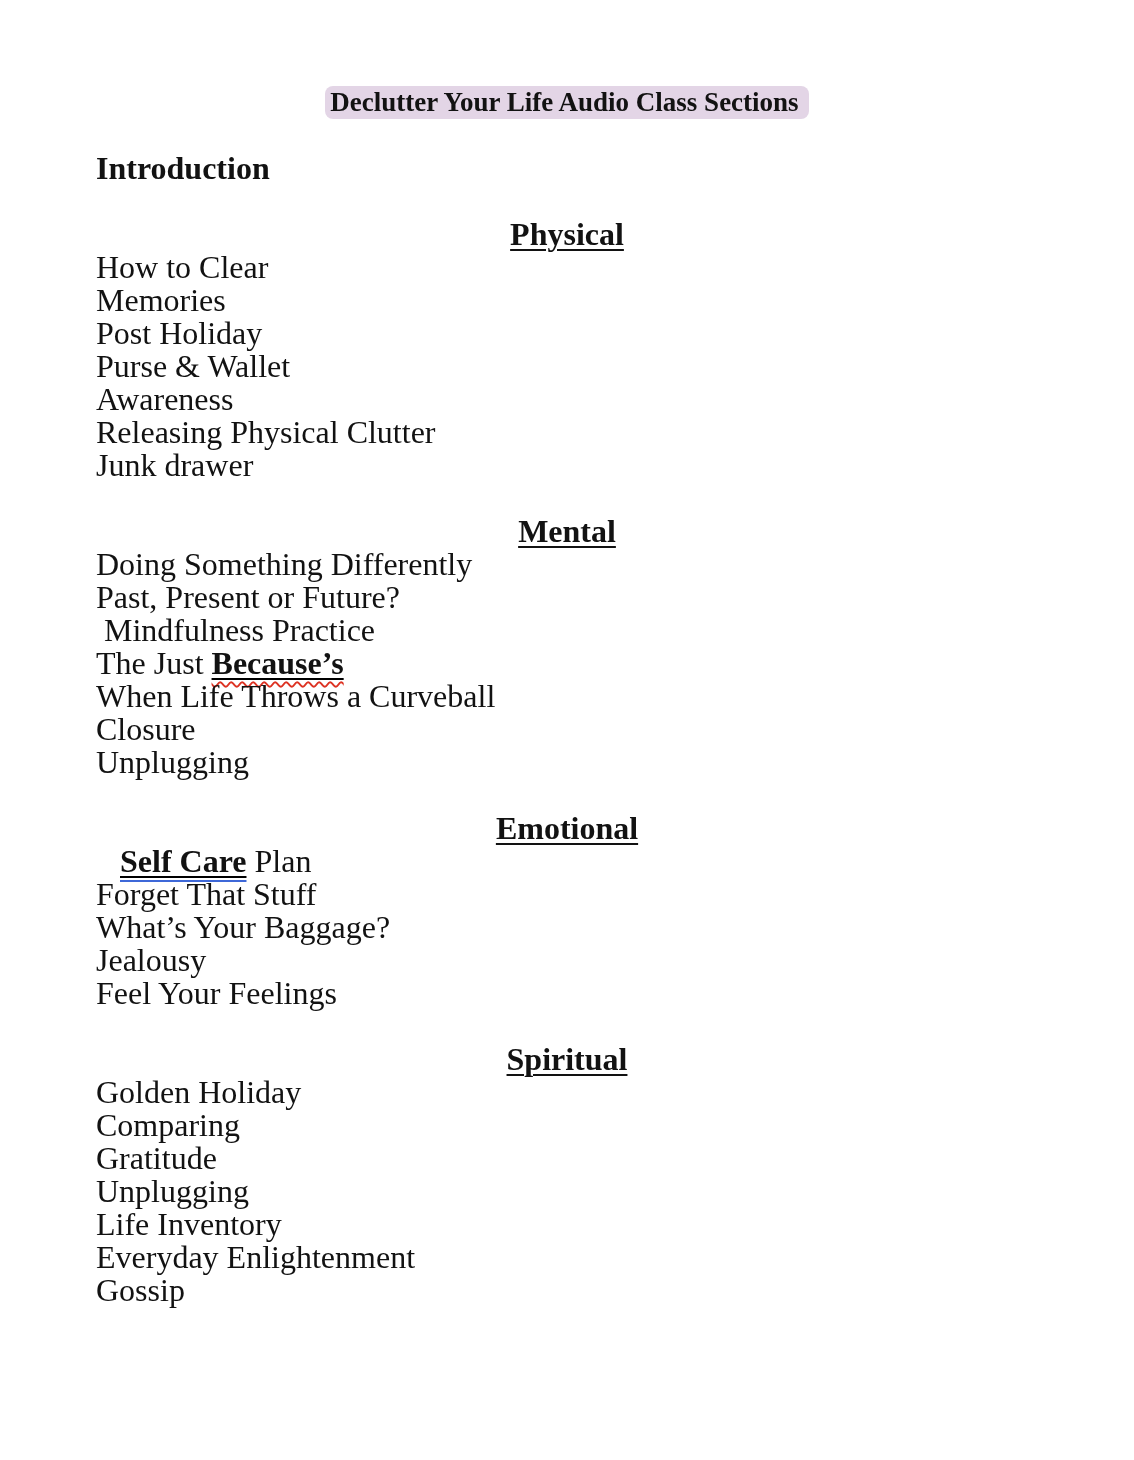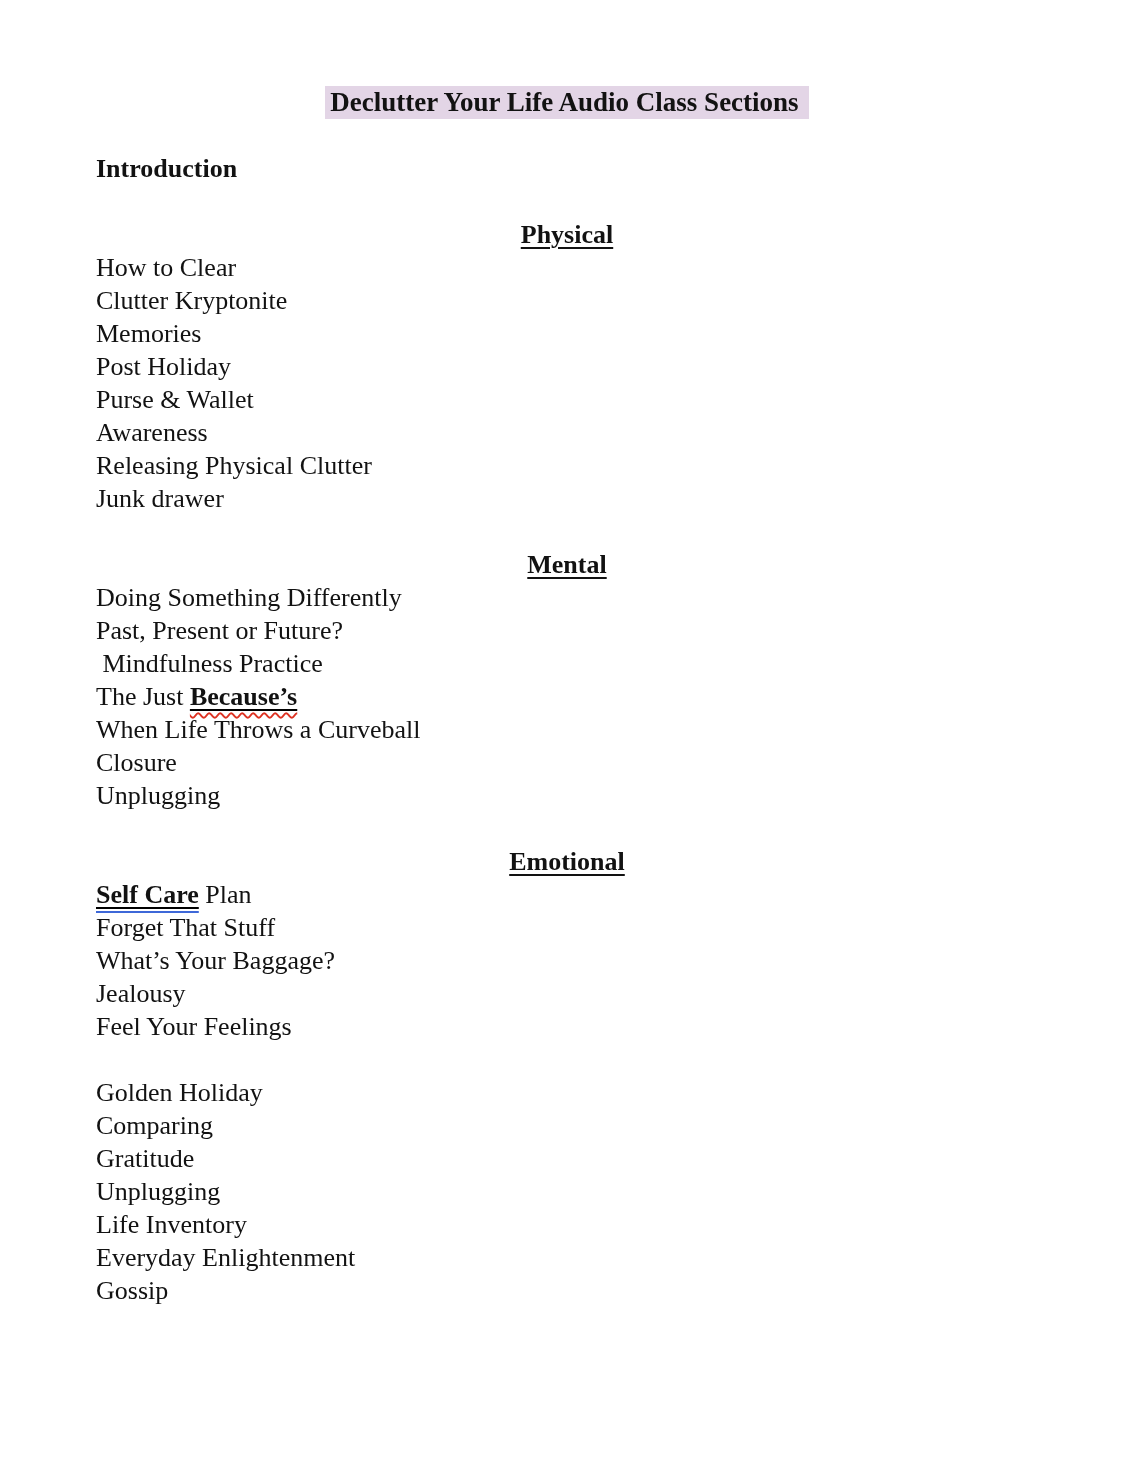--- a/index.html
+++ b/index.html
@@ -23,30 +23,31 @@
     height: 33px;
     margin-bottom: 33px;
   }
   .title {
     font-size: 27px;
     font-weight: bold;
     line-height: 33px;
     background: #e3d5e6;
     padding: 1px 10px 2px 5px;
     white-space: pre;
+    border-radius: 8px;
   }
   .sec {
     margin-bottom: 33px;
   }
   .sec:last-child {
     margin-bottom: 0;
   }
   p.line {
     margin: 0;
-    font-size: 26px;
+    font-size: 32px;
     line-height: 33px;
     white-space: pre-wrap;
   }
   .heading {
     font-weight: bold;
   }
   .heading.underlined {
     text-decoration: underline;
     text-decoration-thickness: 2px;
     text-underline-offset: 4px;
@@ -60,39 +61,39 @@
   }
   .wavy-red {
     text-decoration: underline wavy #dd3222;
     text-decoration-thickness: 1.5px;
     text-underline-offset: 7px;
   }
   .u-blue {
     text-decoration: underline solid #3e68d8;
     text-decoration-thickness: 2px;
     text-underline-offset: 8px;
+    margin-left: 24px;
   }
 </style>
 </head>
 <body>
 
 <div class="page">
 
   <div class="title-row">
     <span class="title">Declutter Your Life Audio Class Sections</span>
   </div>
 
   <section class="sec">
     <p class="line heading">Introduction</p>
   </section>
 
   <section class="sec">
     <p class="line heading underlined">Physical</p>
     <p class="line">How to Clear</p>
-    <p class="line">Clutter Kryptonite</p>
     <p class="line">Memories</p>
     <p class="line">Post Holiday</p>
     <p class="line">Purse &amp; Wallet</p>
     <p class="line">Awareness</p>
     <p class="line">Releasing Physical Clutter</p>
     <p class="line">Junk drawer</p>
   </section>
 
   <section class="sec">
     <p class="line heading underlined">Mental</p>
@@ -108,20 +109,21 @@
   <section class="sec">
     <p class="line heading underlined">Emotional</p>
     <p class="line"><span class="u-solid"><span class="u-blue">Self Care</span></span><span> Plan</span></p>
     <p class="line">Forget That Stuff</p>
     <p class="line">What’s Your Baggage?</p>
     <p class="line">Jealousy</p>
     <p class="line">Feel Your Feelings</p>
   </section>
 
   <section class="sec">
+    <p class="line heading underlined">Spiritual</p>
     <p class="line">Golden Holiday</p>
     <p class="line">Comparing</p>
     <p class="line">Gratitude</p>
     <p class="line">Unplugging</p>
     <p class="line">Life Inventory</p>
     <p class="line">Everyday Enlightenment</p>
     <p class="line">Gossip</p>
   </section>
 
 </div>

